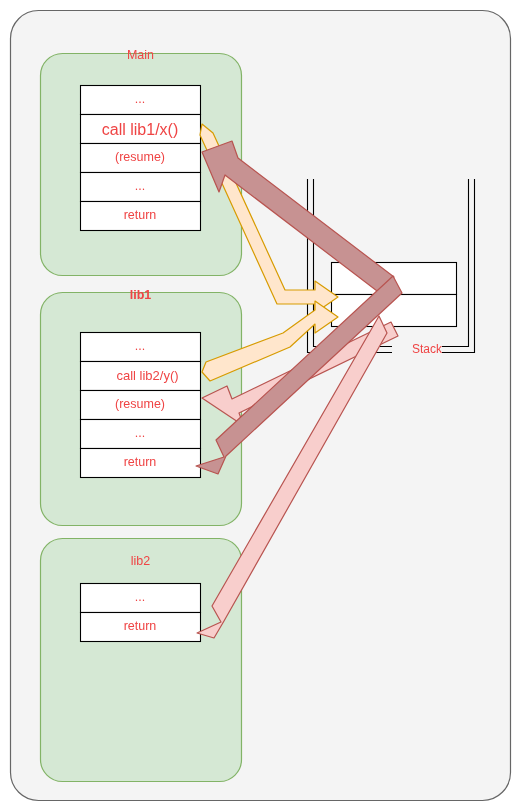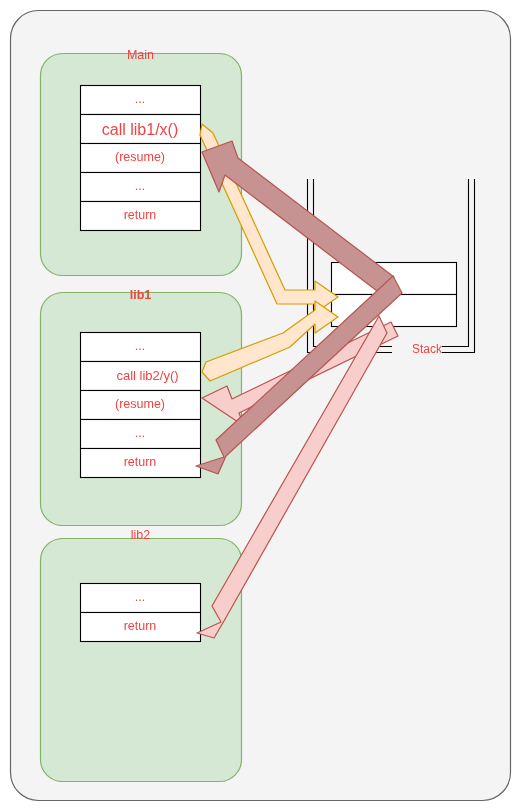--- a/index.html
+++ b/index.html
@@ -139,21 +139,21 @@
            L 379 316
            L 387 333
            L 224 621
            L 214 638
            Z" fill="#f8cecc" stroke="#b85450" stroke-width="1.2" stroke-linejoin="round"></path>
 
 </svg>
 
 <div class="lbl" style="left:40px;  top:48px;  width:201px; font-size:12.5px;">Main</div>
 <div class="lbl" style="left:40px;  top:288px; width:201px; font-size:12.5px;font-weight:bold;">lib1</div>
-<div class="lbl" style="left:40px;  top:528px; width:201px; font-size:12.5px;">lib2</div>
+<div class="lbl" style="left:40px;  top:554px; width:201px; font-size:12.5px;">lib2</div>
 
 <div class="lbl" style="left:80px; top:92px;  width:120px; font-size:12.5px;">...</div>
 <div class="lbl" style="left:80px; top:121px; width:120px; font-size:16px;">call lib1/x()</div>
 <div class="lbl" style="left:80px; top:150px; width:120px; font-size:12.5px;">(resume)</div>
 <div class="lbl" style="left:80px; top:179px; width:120px; font-size:12.5px;">...</div>
 <div class="lbl" style="left:80px; top:208px; width:120px; font-size:12.5px;">return</div>
 
 <div class="lbl" style="left:80px; top:339px; width:120px; font-size:12.5px;">...</div>
 <div class="lbl" style="left:80px; top:368px; width:135px; font-size:13px;">call lib2/y()</div>
 <div class="lbl" style="left:80px; top:397px; width:120px; font-size:12.5px;">(resume)</div>

